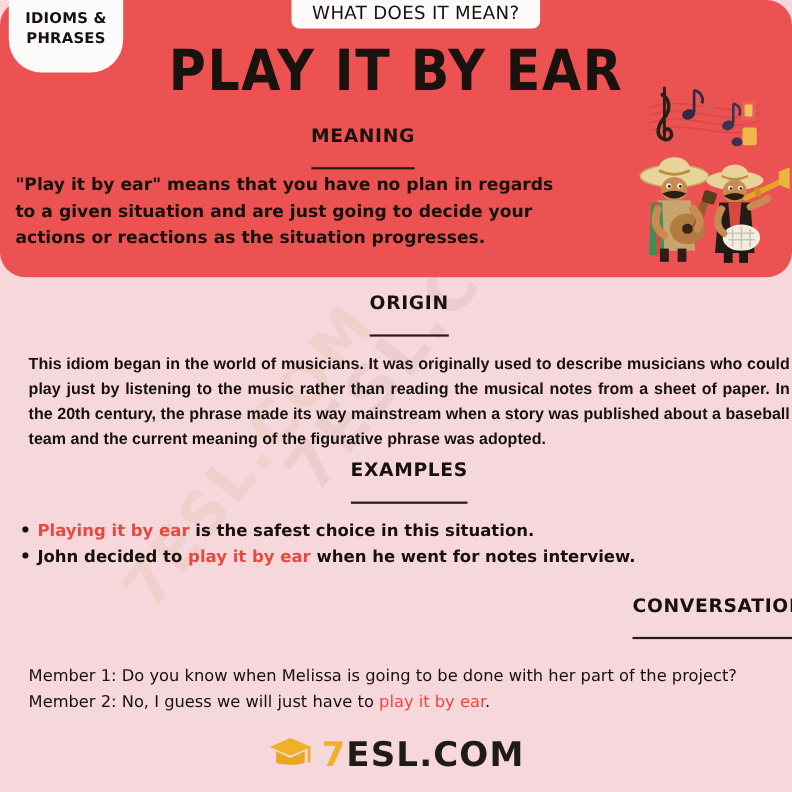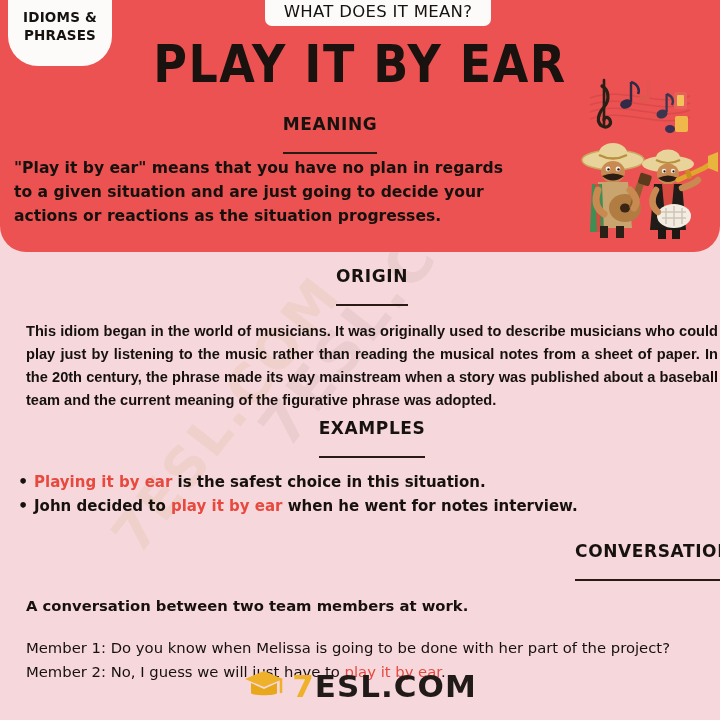--- a/index.html
+++ b/index.html
@@ -54,20 +54,21 @@
   .hero {
     position: absolute;
     left: 0;
     top: 0;
     width: 720px;
     height: 252px;
     background: #ec5252;
     border-bottom-left-radius: 26px;
     border-bottom-right-radius: 26px;
     z-index: 2;
+    border-radius: 23px;
   }
 
   .badge {
     position: absolute;
     left: 8px;
     top: -24px;
     width: 104px;
     height: 90px;
     background: #fdfbfa;
     border-bottom-left-radius: 30px;
@@ -406,21 +407,20 @@
     <span class="u">EXAMPLES</span>
   </div>
   <ul class="ex-list">
     <li><span></span><span class="hl">Playing it by ear</span><span> is the safest choice in this situation.</span></li>
     <li><span>John decided to </span><span class="hl">play it by ear</span><span> when he went for notes interview.</span></li>
   </ul>
 
   <div class="sec-head conv-head">
     <span class="u">CONVERSATION</span>
   </div>
-  <div class="conv-intro">A conversation between two team members at work.</div>
   <div class="conv-lines">
     <div>Member 1: Do you know when Melissa is going to be done with her part of the project?</div>
     <div><span>Member 2: No, I guess we will just have to </span><span class="hl">play it by ear</span><span>.</span></div>
   </div>
 </div>
 
 <div class="logo">
   <span>
     <svg width="42" height="32" viewBox="0 0 42 32" xmlns="http://www.w3.org/2000/svg">
       <path d="M2 11 L21 3 L40 11 L21 19 Z" fill="#f0b12a"></path>

